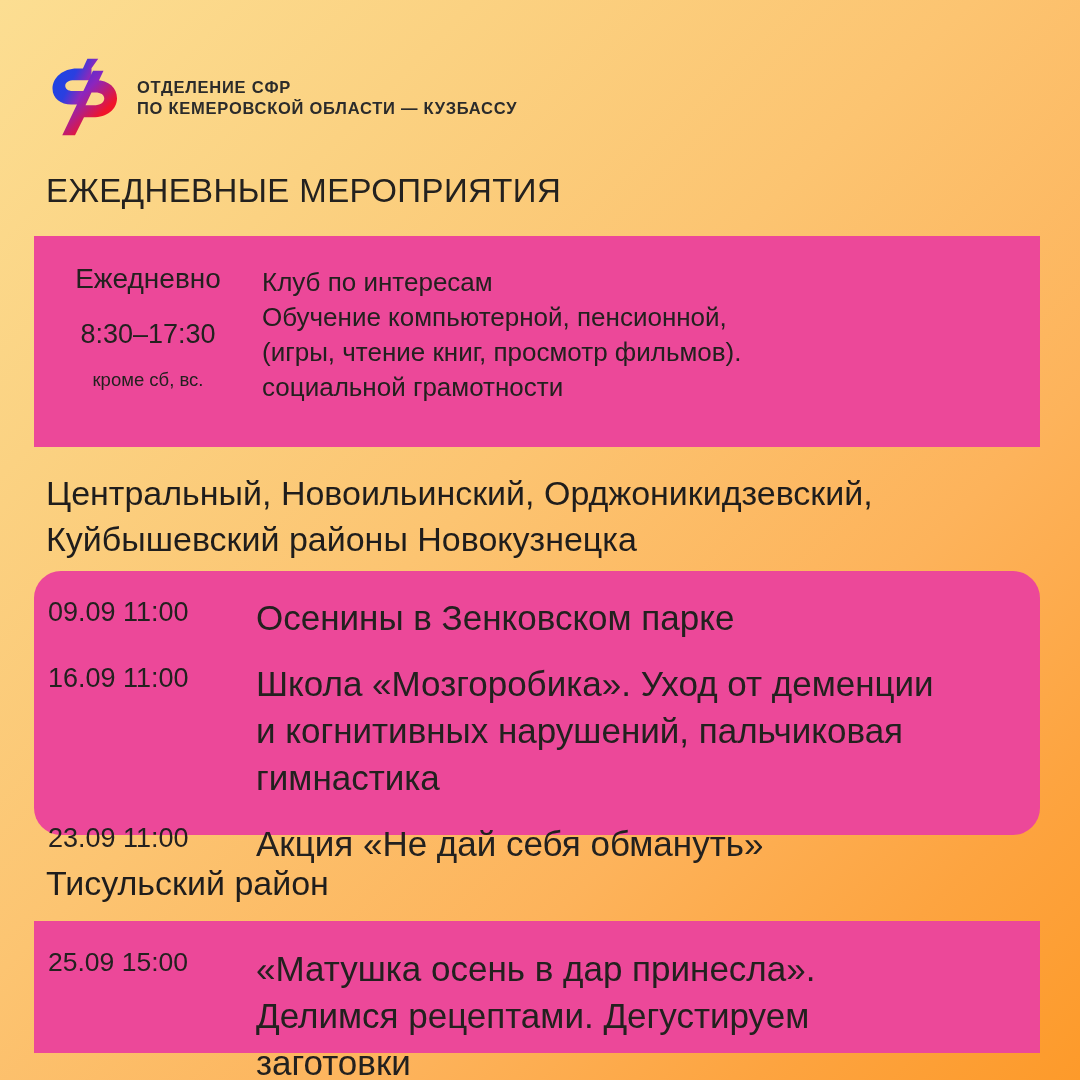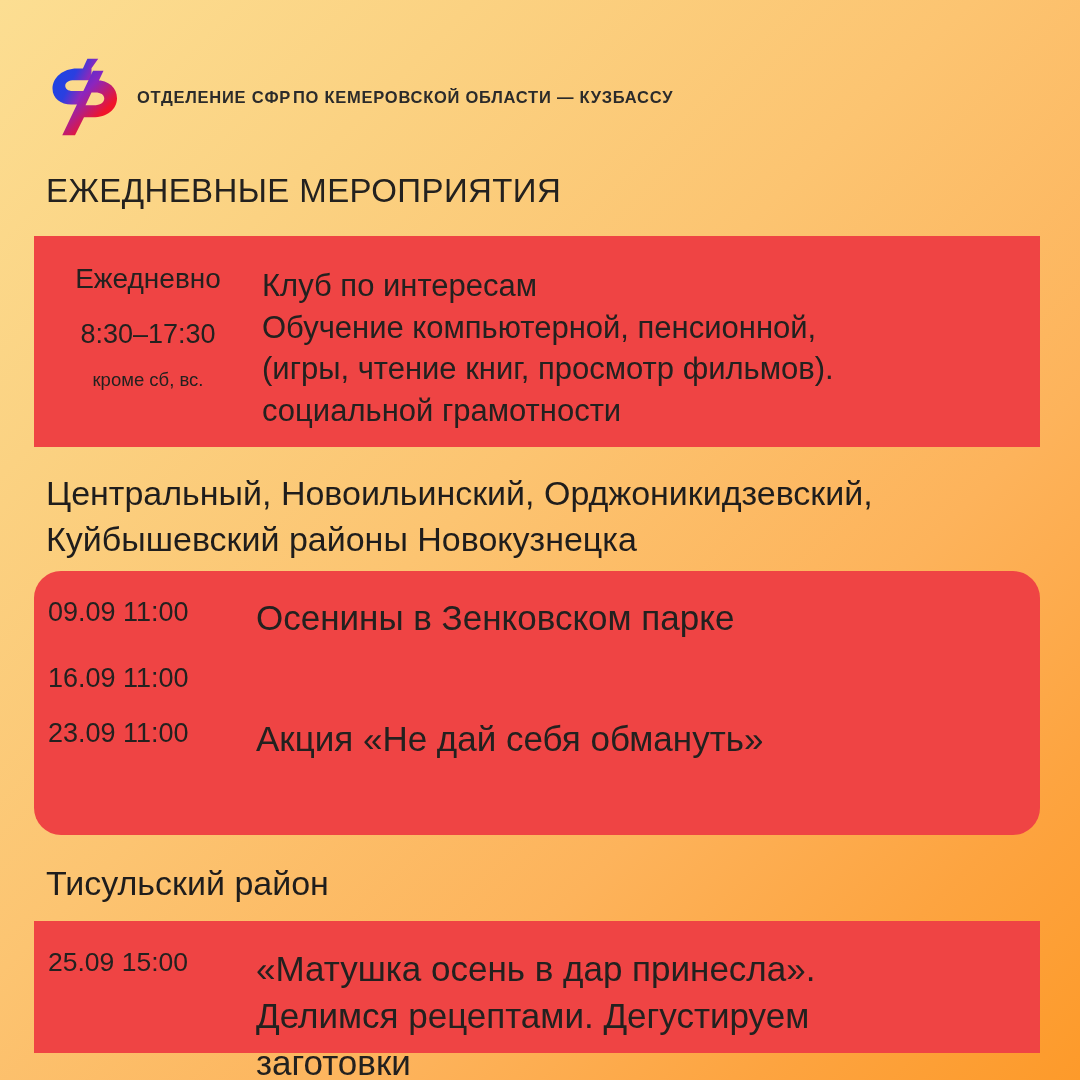--- a/index.html
+++ b/index.html
@@ -19,21 +19,21 @@
   }
 
   
   .header {
     position:absolute;
     left:46px; top:58px;
     display:flex; align-items:center; gap:15px;
   }
   .logo-mark { width:76px; height:78px; display:block; flex:none; }
   .logo-text {
-    display:flex; flex-direction:row;
+    display:flex; flex-direction:column;
     justify-content:flex-end;
     gap:2px;
     padding-top:2px;
   }
   .logo-line {
     font-size:16.5px;
     font-weight:bold;
     letter-spacing:0.75px;
     line-height:1.18;
     color:#2B2B2B;
@@ -61,21 +61,21 @@
     color:#1F1D1C;
   }
   #heading-novokuznetsk { top:470px; width:1000px; }
   #heading-tisul       { top:860px; width:600px; }
 
   
   .card {
     position:absolute;
     left:34px;
     width:1006px;
-    background:#ef4444;
+    background:#ec4899;
   }
   #card-daily  { top:236px;  height:211px; }
   #card-nvkz   { top:571px;  height:264px;border-radius:27px; }
   #card-tisul  { top:921px;  height:132px; }
 
   .row { display:flex; align-items:flex-start; }
 
   
   .col-when {
     flex:none;
@@ -91,21 +91,21 @@
     align-items:center;
     width:228px;
     padding-left:0; padding-right:0;
   }
   .when-label  { font-size:28px; line-height:1.0; color:#23211F; white-space:nowrap; }
   .when-time   { font-size:27px; line-height:1.0; margin-top:28px; color:#23211F; white-space:nowrap; }
   .when-note   { font-size:18.5px; line-height:1.0; margin-top:23px; color:#23211F; white-space:nowrap; }
 
   #card-daily .row { padding-top:29px; }
   .daily-desc {
-    font-size:31px;
+    font-size:26px;
     line-height:1.345;
     color:#23211F;
   }
 
   
   .event-row { display:flex; align-items:flex-start; }
   #card-nvkz  { padding-top:23px; }
   #card-tisul { padding-top:24px; }
 
   .event-row + .event-row { margin-top:19px; }
@@ -190,20 +190,25 @@
 
 <div class="card" id="card-nvkz">
   <div class="event-row">
     <div class="event-when">09.09 11:00</div>
     <div class="event-what">
       <div>Осенины в Зенковском парке</div>
     </div>
   </div>
   <div class="event-row">
     <div class="event-when">16.09 11:00</div>
+    <div class="event-what">
+      <div>Школа «Мозгоробика». Уход от деменции</div>
+      <div>и когнитивных нарушений, пальчиковая</div>
+      <div>гимнастика</div>
+    </div>
   </div>
   <div class="event-row">
     <div class="event-when">23.09 11:00</div>
     <div class="event-what">
       <div>Акция «Не дай себя обмануть»</div>
     </div>
   </div>
 </div>
 
 <div class="section-heading" id="heading-tisul">

